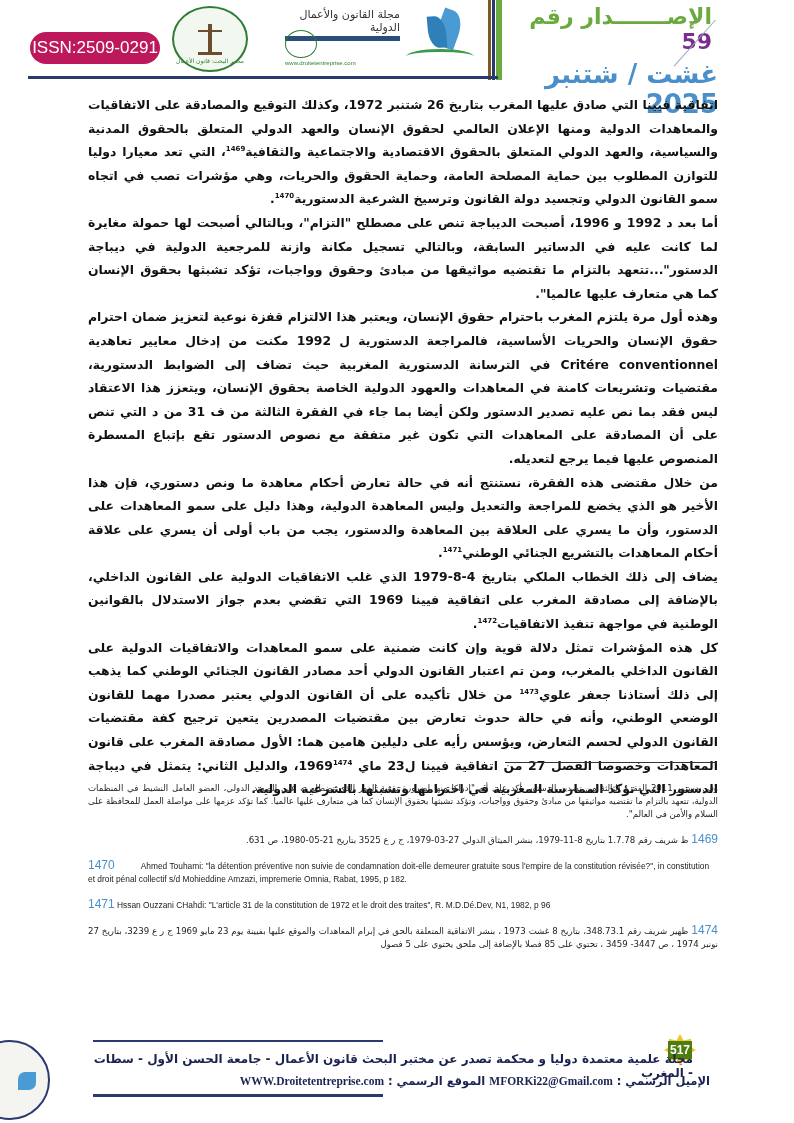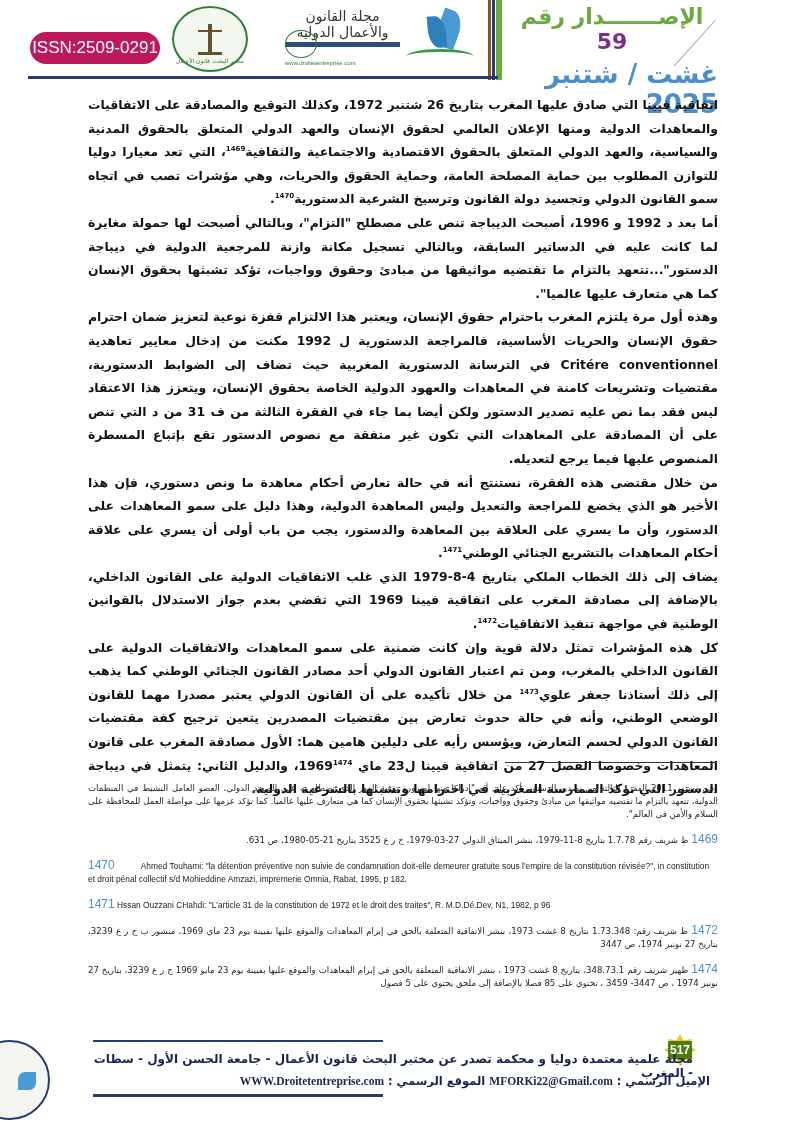--- a/index.html
+++ b/index.html
@@ -6,32 +6,32 @@
   body { width:794px; height:1123px; position:relative; overflow:hidden; font-family:"DejaVu Sans", sans-serif; color:#111; }
 
   
   .issn { position:absolute; left:30px; top:32px; width:130px; height:32px; background:#be185d; border-radius:16px; color:#fff; font-family:"Liberation Sans", sans-serif; font-size:17px; line-height:32px; text-align:center; }
   .logo-lab { position:absolute; left:172px; top:6px; width:72px; height:62px; border:2px solid #2e7d32; border-radius:50%; background:#f2f7ef; }
   .logo-lab .scale { position:absolute; left:24px; top:16px; width:24px; height:28px; border-bottom:3px solid #6b4e2e; }
   .logo-lab .scale:before { content:""; position:absolute; left:10px; top:0; width:4px; height:28px; background:#6b4e2e; }
   .logo-lab .scale:after { content:""; position:absolute; left:0; top:6px; width:24px; height:2px; background:#6b4e2e; }
   .logo-lab .ringtext { position:absolute; left:0; right:0; bottom:6px; text-align:center; font-size:6px; color:#2e7d32; font-family:"Liberation Sans", sans-serif; }
   .journal-banner { position:absolute; left:285px; top:8px; width:115px; height:58px; }
-  .journal-banner .t { font-size:14px; color:#333; text-align:center; direction:rtl; font-family:"DejaVu Sans", sans-serif; }
+  .journal-banner .t { font-size:11px; color:#333; text-align:right; direction:rtl; font-family:"DejaVu Sans", sans-serif; }
   .journal-banner .bar { height:5px; background:#2a4e7a; margin:2px 0; }
   .journal-banner .mini { position:absolute; left:0; top:22px; width:30px; height:26px; border:1px solid #2e7d32; border-radius:50%; }
   .journal-banner .site { position:absolute; left:0; bottom:0; font-size:6px; color:#2e7d32; font-family:"Liberation Sans", sans-serif; }
   .book-logo { position:absolute; left:400px; top:6px; width:80px; height:62px; }
   .book-logo .leaf1 { position:absolute; left:38px; top:4px; width:22px; height:38px; border-radius:0 60% 0 60%; background:#4a9ad4; transform:rotate(20deg); }
   .book-logo .leaf2 { position:absolute; left:28px; top:10px; width:18px; height:32px; border-radius:0 60% 0 60%; background:#2f7fb8; transform:rotate(-5deg); }
   .book-logo .book { position:absolute; left:6px; bottom:4px; width:68px; height:12px; border-top:3px solid #3a9a4a; border-radius:50% 50% 0 0; }
   .vbars { position:absolute; left:488px; top:0; width:14px; height:80px; }
   .vbars span { position:absolute; top:0; height:80px; }
   .header-rule { position:absolute; left:28px; top:76px; width:470px; height:3px; background:#2a3a6e; }
-  .issue-line { position:absolute; left:512px; top:4px; width:200px; text-align:center; direction:rtl; font-weight:bold; font-size:22px; font-family:"DejaVu Sans", sans-serif; }
+  .issue-line { position:absolute; left:512px; top:4px; width:200px; text-align:right; direction:rtl; font-weight:bold; font-size:22px; font-family:"DejaVu Sans", sans-serif; }
   .issue-line .label { color:#6aaa3e; }
   .issue-line .num { color:#7b2d8e; }
   .date-line { position:absolute; left:508px; top:40px; width:210px; text-align:right; direction:rtl; font-weight:bold; font-size:26px; color:#4a8fc9; font-family:"DejaVu Sans", sans-serif;margin-top:19px; }
   .diag { position:absolute; left:715px; top:20px; width:1px; height:62px; background:#9aa7c0; transform:rotate(42deg); transform-origin:top; }
 
   
   .body-text { position:absolute; left:88px; top:93px; width:630px; direction:rtl; text-align:justify; font-family:"DejaVu Sans", sans-serif; font-size:12.4px; line-height:23.6px; color:#111; }
   .body-text p { margin:0;font-weight:bold; }
   sup { font-size:7px; line-height:0; vertical-align:super; }
 
@@ -101,21 +101,20 @@
   <p><span>يضاف إلى ذلك الخطاب الملكي بتاريخ 4-8-1979 الذي غلب الاتفاقيات الدولية على القانون الداخلي، بالإضافة إلى مصادقة المغرب على اتفاقية فيينا 1969 التي تقضي بعدم جواز الاستدلال بالقوانين الوطنية في مواجهة تنفيذ الاتفاقيات</span><sup>1472</sup><span>.</span></p>
   <p><span>كل هذه المؤشرات تمثل دلالة قوية وإن كانت ضمنية على سمو المعاهدات والاتفاقيات الدولية على القانون الداخلي بالمغرب، ومن تم اعتبار القانون الدولي أحد مصادر القانون الجنائي الوطني كما يذهب إلى ذلك أستاذنا جعفر علوي</span><sup>1473</sup><span>  من خلال تأكيده على أن القانون الدولي يعتبر مصدرا مهما للقانون الوضعي الوطني، وأنه في حالة حدوث تعارض بين مقتضيات المصدرين يتعين ترجيح كفة مقتضيات القانون الدولي لحسم التعارض، ويؤسس رأيه على دليلين هامين هما:  الأول  مصادقة المغرب على قانون المعاهدات وخصوصا الفصل 27 من اتفاقية فيينا ل23 ماي 1969</span><sup>1474</sup><span>، والدليل الثاني: يتمثل في ديباجة الدستور التي تؤكد الممارسة المغربية في احترامها وتشبثها بالشرعية الدولية.</span></p>
 </div>
 
 <div class="fn-rule"></div>
 <div class="footnotes">
   <p class="fn ar">وفي دستور 2011 الفقرة الثالثة من تصدير الدستور، أكد على أنه "إدراكا منها لضرورة تقوية الدور الذي تضطلع به على الصعيد الدولي، العضو العامل النشيط في المنظمات الدولية، تتعهد بالتزام ما تقتضيه مواثيقها من مبادئ وحقوق وواجبات، وتؤكد تشبثها بحقوق الإنسان كما هي متعارف عليها عالميا. كما تؤكد عزمها على مواصلة العمل للمحافظة على السلام والأمن في العالم".</p>
   <p class="fn ar"><span class="fn-num">1469</span> <span>ظ شريف رقم 1.7.78 بتاريخ 8-11-1979، بنشر الميثاق الدولي 27-03-1979، ج ر ع 3525 بتاريخ 21-05-1980، ص 631.</span></p>
   <p class="fn lat"><span class="fn-num">1470</span><span class="fn-gap"></span><span>Ahmed Touhami: "la détention préventive non suivie de condamnation doit-elle demeurer gratuite sous l'empire de la constitution révisée?", in constitution et droit pénal collectif s/d Mohieddine Amzazi, impremerie Omnia, Rabat, 1995,  p 182.</span></p>
   <p class="fn lat"><span class="fn-num">1471</span> <span>Hssan Ouzzani CHahdi: "L'article 31 de la constitution de 1972 et le droit des traites", R. M.D.Dé.Dev, N1, 1982, p 96</span></p>
-  <p class="fn ar"><span class="fn-num">1472</span> <span>ظ شريف رقم: 1.73.348 بتاريخ 8 غشت 1973، بنشر الاتفاقية المتعلقة بالحق في إبرام المعاهدات والموقع عليها بفيينة يوم 23 ماي 1969، منشور ب ج ر ع 3239، بتاريخ 27 نونبر 1974، ص 3447</span></p>
   <p class="fn ar"><span class="fn-num">1474</span> <span>ظهير شريف رقم 348.73.1، بتاريخ 8 غشت 1973 ، بنشر الاتفاقية المتعلقة بالحق في إبرام المعاهدات والموقع عليها بفيينة يوم 23 مايو 1969 ج ر ع 3239، بتاريخ 27 نونبر 1974 ، ص 3447- 3459 ، تحتوي على 85 فصلا بالإضافة إلى ملحق يحتوي على 5 فصول</span></p>
 </div>
 
 <div class="footer-seal">
     <div class="in"></div>
   </div>
 <div class="footer-rule1"></div>
 <div class="page-star">
   <div class="bg"></div>
   <div class="inner">517</div>

